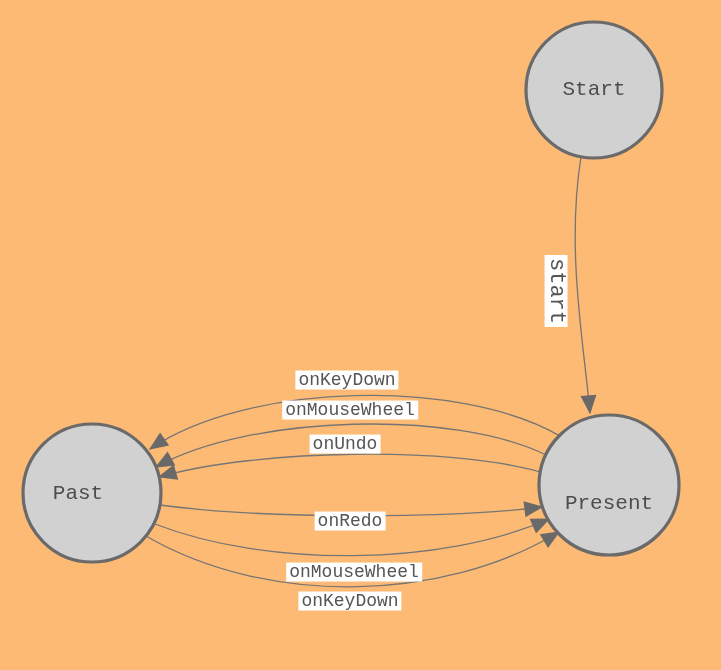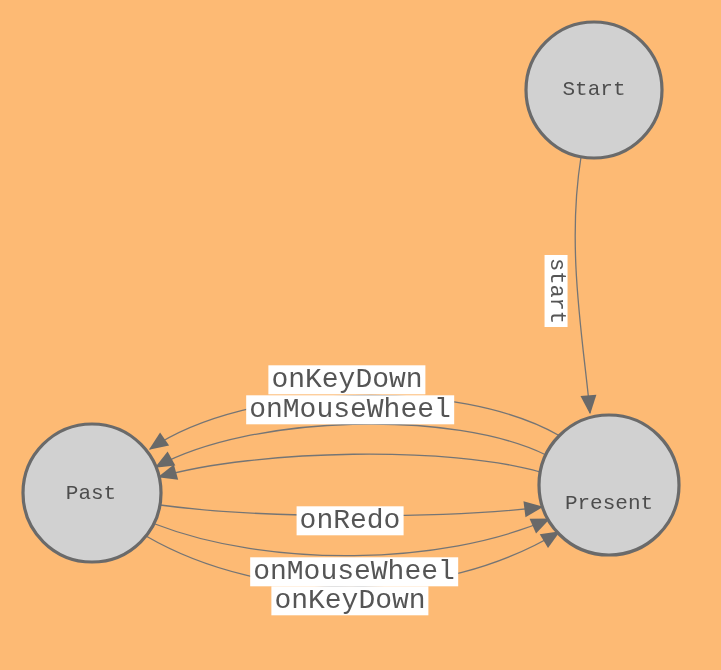--- a/index.html
+++ b/index.html
@@ -31,21 +31,21 @@
     position: absolute;
     transform: translate(-50%, -50%);
     font-size: 21px;
     color: #4d4d4d;
     white-space: nowrap;
     pointer-events: none;
   }
   .edge-label {
     position: absolute;
     transform: translate(-50%, -50%);
-    font-size: 28px;
+    font-size: 18px;
     color: #555555;
     background: #ffffff;
     padding: 0 3px;
     white-space: nowrap;
     line-height: 1.05;
   }
   .edge-label.rotated {
     transform: translate(-50%, -50%) rotate(90deg);
     font-size: 22px;
   }
@@ -79,25 +79,26 @@
     </g>
 
     <g>
       <circle class="node-circle" cx="594" cy="90" r="68" fill="#d1d1d1" stroke="#6a6a6a"></circle>
       <circle class="node-circle" cx="92" cy="493" r="69" fill="#d1d1d1" stroke="#6a6a6a"></circle>
       <circle class="node-circle" cx="609" cy="485" r="70" fill="#d1d1d1" stroke="#6a6a6a"></circle>
     </g>
   </svg>
 
   <div class="node-label" style="left:594px; top:89px;">Start</div>
-  <div class="node-label" style="left:91px; top:493px;">Past</div>
+  <div class="node-label" style="left:78px; top:493px;">Past</div>
   <div class="node-label" style="left:609px; top:503px;">Present</div>
 
   <div class="edge-label rotated" style="left:556px; top:291px;">start</div>
 
   <div class="edge-label" style="left:347px; top:380px;">onKeyDown</div>
   <div class="edge-label" style="left:350px; top:410px;">onMouseWheel</div>
+  <div class="edge-label" style="left:345px; top:444px;">onUndo</div>
 
   <div class="edge-label" style="left:350px; top:521px;">onRedo</div>
   <div class="edge-label" style="left:354px; top:572px;">onMouseWheel</div>
   <div class="edge-label" style="left:350px; top:601px;">onKeyDown</div>
 
 </div>
 
 </body></html>

